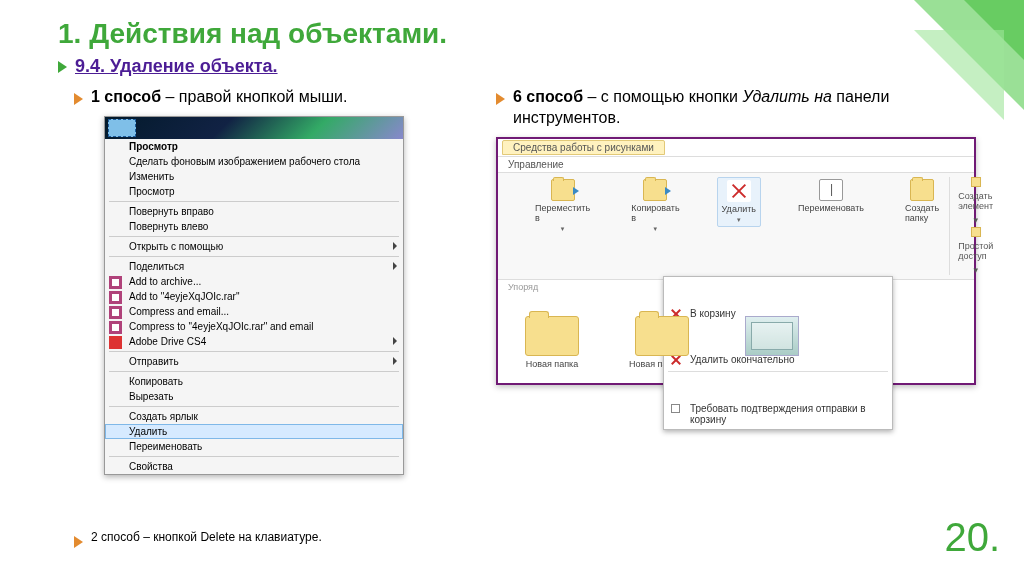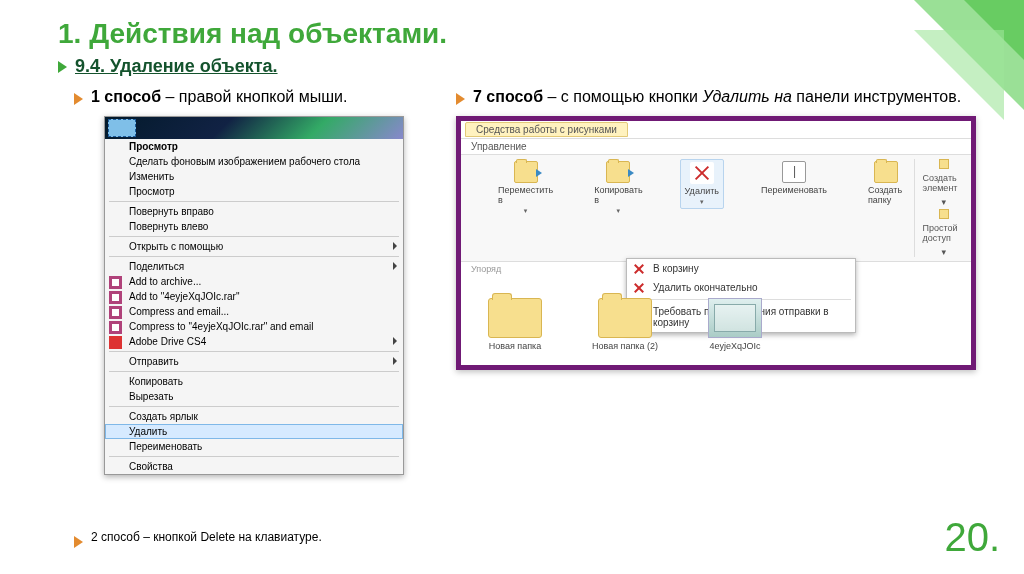--- a/index.html
+++ b/index.html
@@ -42,21 +42,21 @@
 .slide-title { color: #3fa83a; font-size: 28px; font-weight: bold; padding: 18px 0 6px 58px; }
 .subtitle-row { display: flex; align-items: center; padding-left: 58px; margin-bottom: 10px; }
 .arrow-bullet {
   width: 0; height: 0; display: inline-block;
   border-top: 6px solid transparent;
   border-bottom: 6px solid transparent;
   border-left: 9px solid #3fa83a;
   margin-right: 8px;
 }
 .arrow-bullet.orange { border-left-color: #e38b2f; }
-.subtitle { color: #14532d; font-size: 18px; font-weight: bold; text-decoration: underline; }
+.subtitle { color: #4c1d95; font-size: 18px; font-weight: bold; text-decoration: underline; }
 .cols { display: flex; padding: 0 48px 0 74px; gap: 30px; }
 .col-left { width: 400px; }
 .col-right { flex: 1; }
 .method-line { display: flex; align-items: flex-start; margin-bottom: 8px; font-size: 16px; line-height: 1.3; }
 .method-line .arrow-bullet { margin-top: 6px; }
 .method-line .txt { flex: 1; }
 .method-line .lbl { font-weight: bold; }
 .method-line .ital { font-style: italic; }
 .context-shot { margin-left: 30px; width: 300px; border: 1px solid #999; box-shadow: 0 2px 6px rgba(0,0,0,.3); background: #fff; }
 .ctx-top { height: 22px; background: linear-gradient(135deg,#031a2b 0%,#124 40%,#3a6 70%,#88c 100%); position: relative; }
@@ -73,21 +73,21 @@
   width: 0; height: 0;
   border-top: 4px solid transparent;
   border-bottom: 4px solid transparent;
   border-left: 4px solid #444;
 }
 .ctx-sep { height: 1px; background: #ccc; margin: 2px 4px; }
 .ctx-icon { position: absolute; left: 4px; top: 2px; width: 13px; height: 13px; }
 .ic-rar { background: #b0427a; }
 .ic-rar::after { content:''; position:absolute; inset:3px; background:#fff; }
 .ic-adobe { background: #d33; }
-.explorer-shot { margin-top: 6px; width: 520px; border: 5px solid #701a75; box-shadow: 0 2px 6px rgba(0,0,0,.25); background: #fff; }
+.explorer-shot { margin-top: 6px; width: 480px; border: 2px solid #701a75; box-shadow: 0 2px 6px rgba(0,0,0,.25); background: #fff; }
 .exp-tabstrip { background: #fff; border-bottom: 1px solid #ddd; padding: 1px 4px; font-size: 10px; }
 .exp-tab-ctx {
   background: #fff2bf; border: 1px solid #e2c978; padding: 1px 10px; display: inline-block;
   border-radius: 2px 2px 0 0; font-size: 10px; color: #555;
 }
 .exp-tab-sub { padding: 2px 10px; font-size: 10px; color: #555; border-bottom: 1px solid #ddd; }
 .exp-ribbon { display: flex; padding: 4px 6px; gap: 6px; border-bottom: 1px solid #ddd; align-items: flex-start; background: #f8f8f8; }
 .rbtn { display: flex; flex-direction: column; align-items: center; font-size: 9px; color: #444; padding: 2px 4px; gap: 2px; margin-left: 27px; }
 .rbtn .ricon { width: 24px; height: 22px; background: #f7df8e; border: 1px solid #d9b652; border-radius: 2px; position: relative; }
 .rbtn .ricon.fld::before { content:''; position:absolute; top:-3px; left:1px; width:9px; height:3px; background:#f7df8e; border:1px solid #d9b652; border-bottom:none; border-radius:2px 2px 0 0; }
@@ -104,21 +104,21 @@
 .ribbon-right { margin-left: auto; display:flex; flex-direction:column; font-size:9px; color:#555; gap:2px; padding-left:8px; border-left:1px solid #ddd; }
 .ribbon-right .ritem { display:flex; align-items:center; gap:4px;flex-direction:column; }
 .tiny-ic { width:10px; height:10px; background:#f7df8e; border:1px solid #d9b652; }
 .tiny-check { width:9px; height:9px; border:1px solid #888; }
 .exp-sublabel { font-size: 9px; color: #999; padding: 2px 0 2px 10px; }
 .del-dropdown {
   position: absolute; margin-left: 165px; margin-top: -18px;
   background: #fff; border: 1px solid #bbb; box-shadow: 0 2px 5px rgba(0,0,0,.3);
   font-size: 10px; width: 230px;
 }
-.del-dd-item { padding: 4px 0 4px 26px; position: relative; color: #333; }
+.del-dd-item { padding: 4px 0 4px 26px; position: relative; color: #333; margin-top: 27px; }
 .del-dd-item .sm-x {
   position: absolute; left: 6px; top: 4px; width: 12px; height: 12px;
 }
 .sm-x::before, .sm-x::after { content:''; position:absolute; left:5px; top:0; width:2px; height:12px; background:#cc2b2b; }
 .sm-x::before { transform:rotate(45deg); }
 .sm-x::after { transform:rotate(-45deg); }
 .del-dd-sep { height:1px; background:#ddd; margin:2px 4px; }
 .exp-files { display:flex; gap:30px; padding: 22px 14px 14px 14px; }
 .file-item { display:flex; flex-direction:column; align-items:center; font-size:9px; color:#444; gap:3px; width:80px; text-align:center; }
 .folder-ic { width: 54px; height: 40px; background:#f7df8e; border:1px solid #d9b652; border-radius:3px; position:relative; }
@@ -188,21 +188,21 @@
           <div class="ctx-sep"></div>
           <div class="ctx-item"><span>Свойства</span></div>
         </div>
     </div>
   </div>
 
   <div class="col-right">
     <div class="method-line">
       <span class="arrow-bullet orange"></span>
       <span class="txt">
-        <span class="lbl">7 способ</span><span> – </span><span>с помощью кнопки </span><span class="ital">Удалить на</span><span> панели инструментов.</span>
+        <span class="lbl">6 способ</span><span> – </span><span>с помощью кнопки </span><span class="ital">Удалить на</span><span> панели инструментов.</span>
       </span>
     </div>
 
     <div class="explorer-shot">
       <div class="exp-tabstrip">
         <span class="exp-tab-ctx">Средства работы с рисунками</span>
       </div>
       <div class="exp-tab-sub">Управление</div>
       <div class="exp-ribbon">
         <div class="rbtn">

